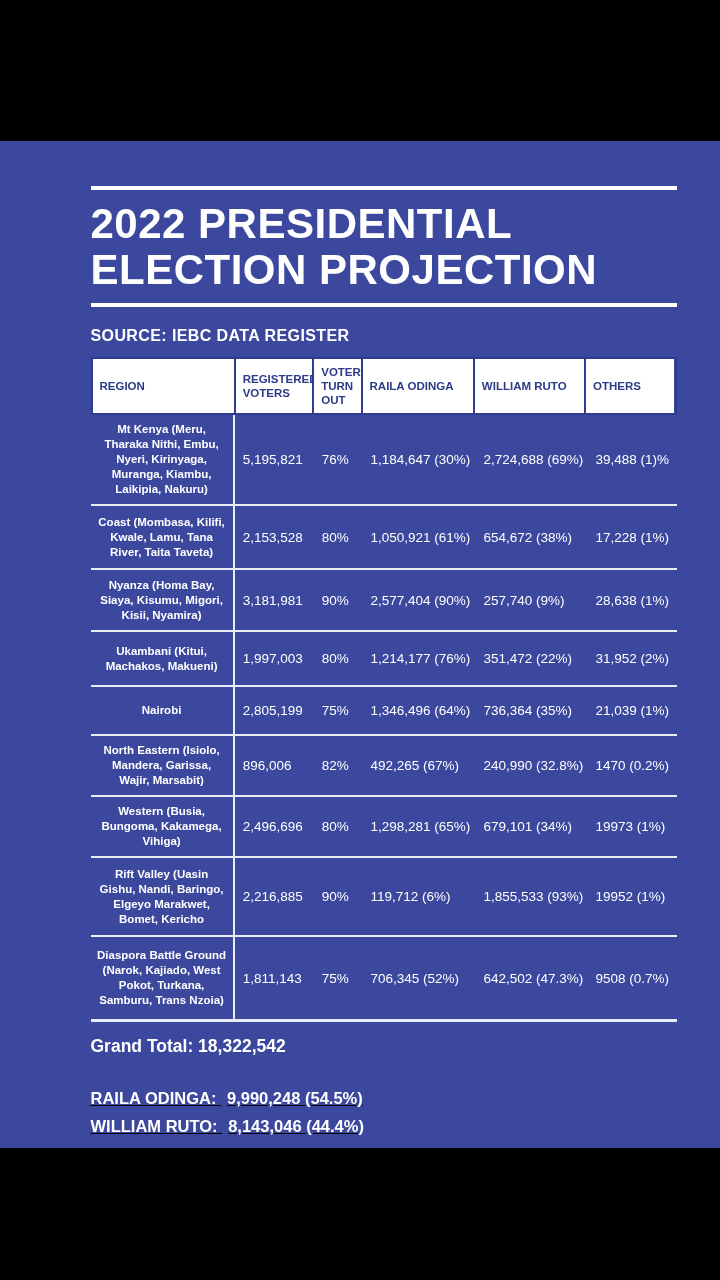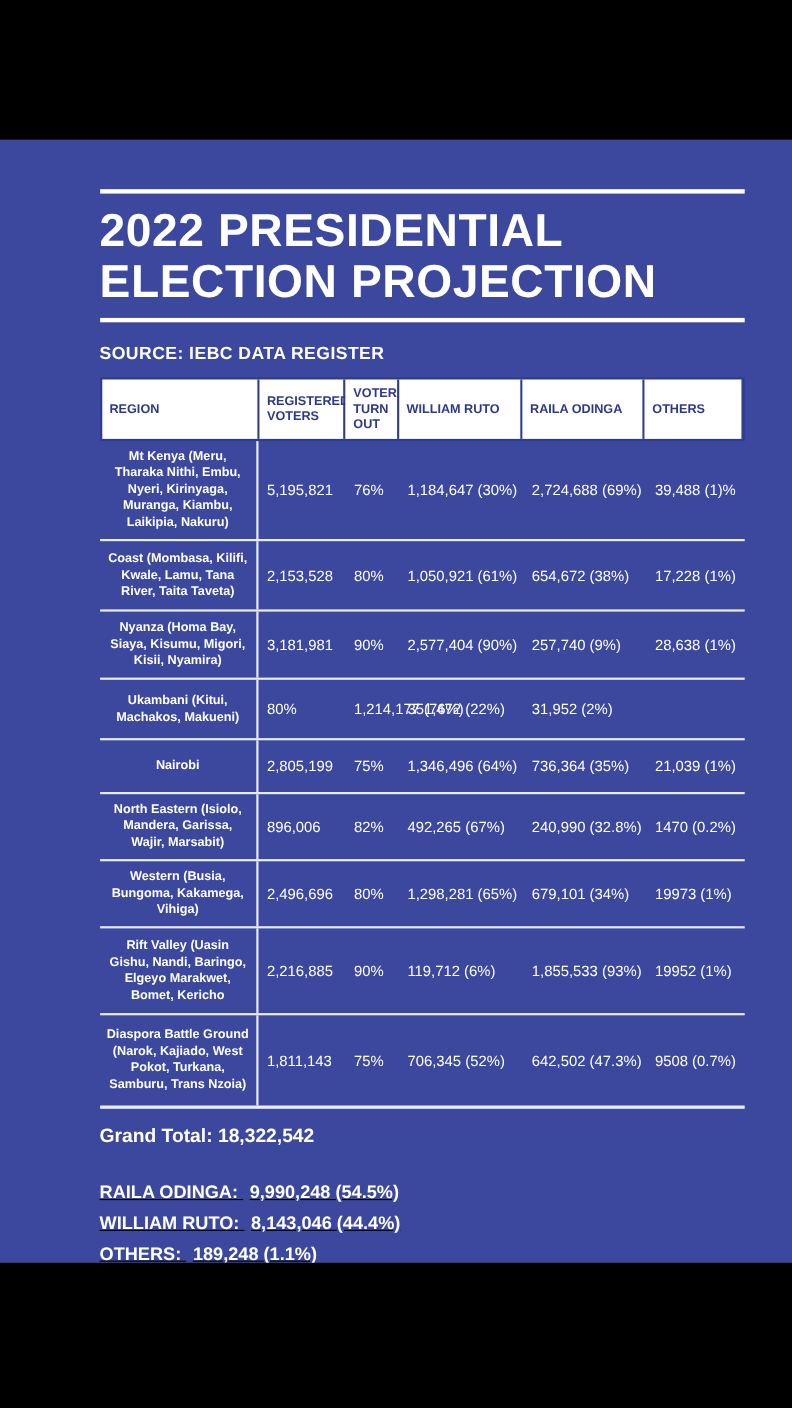--- a/index.html
+++ b/index.html
@@ -15,21 +15,21 @@
   body{
     background:var(--bar);
     font-family:"Liberation Sans", sans-serif;
     position:relative;
     overflow:hidden;
   }
   .letterbox{position:absolute;left:0;width:720px;background:var(--bar);}
   .letterbox.top{top:0;height:127px;}
   .letterbox.bottom{top:1148px;height:132px;}
   .panel{
-    position:absolute;top:127px;left:0;width:720px;height:1136px;
+    position:absolute;top:141px;left:0;width:720px;height:1136px;
     background:var(--blue);
     padding-left:47px;
   }
   .content{width:586px;margin:0 auto;}
   .rule{height:4px;background:var(--text);}
   .rule-top{margin-top:45px;}
   .page-title{
     margin:11px 0 10px 0;
     color:var(--text);
     font-size:42px;line-height:46px;font-weight:bold;letter-spacing:0.5px;
@@ -109,22 +109,22 @@
     <div class="rule"></div>
 
     <div class="source-line">SOURCE: IEBC DATA REGISTER</div>
 
     <div class="etable">
 
       <div class="thead">
         <div class="th">REGION</div>
         <div class="th">REGISTERED VOTERS</div>
         <div class="th">VOTER TURN OUT</div>
+        <div class="th">RAILA ODINGA</div>
         <div class="th">WILLIAM RUTO</div>
-        <div class="th">RAILA ODINGA</div>
         <div class="th">OTHERS</div>
       </div>
 
       <div class="tbody">
 
         <div class="trow" style="min-height:80px;">
           <div class="td region">Mt Kenya (Meru, Tharaka Nithi, Embu, Nyeri, Kirinyaga, Muranga, Kiambu, Laikipia, Nakuru)</div>
           <div class="td val">5,195,821</div>
           <div class="td val">76%</div>
           <div class="td val">1,184,647 (30%)</div>
@@ -145,20 +145,21 @@
           <div class="td region">Nyanza (Homa Bay, Siaya, Kisumu, Migori, Kisii, Nyamira)</div>
           <div class="td val">3,181,981</div>
           <div class="td val">90%</div>
           <div class="td val">2,577,404 (90%)</div>
           <div class="td val">257,740 (9%)</div>
           <div class="td val">28,638 (1%)</div>
         </div>
 
         <div class="trow" style="min-height:55px;">
           <div class="td region">Ukambani (Kitui, Machakos, Makueni)</div>
+          <div class="td val">1,997,003</div>
           <div class="td val">80%</div>
           <div class="td val">1,214,177 (76%)</div>
           <div class="td val">351,472 (22%)</div>
           <div class="td val">31,952 (2%)</div>
         </div>
 
         <div class="trow" style="min-height:49px;">
           <div class="td region">Nairobi</div>
           <div class="td val">2,805,199</div>
           <div class="td val">75%</div>

